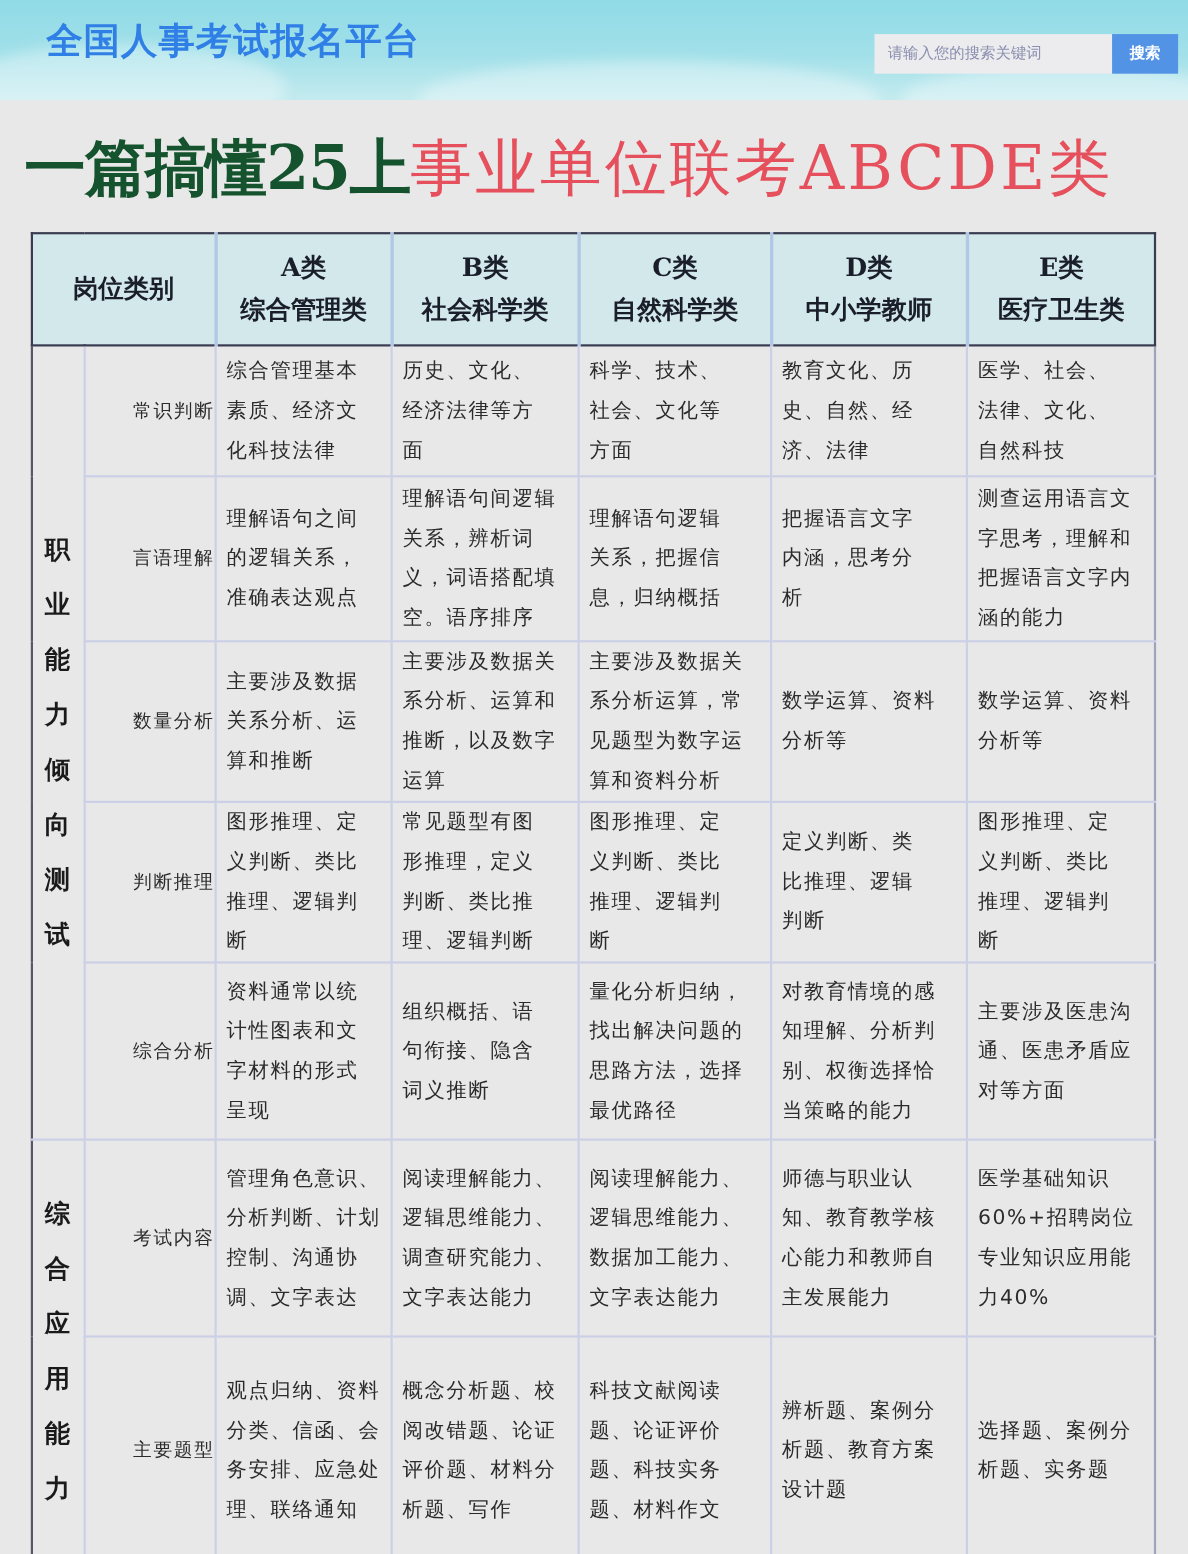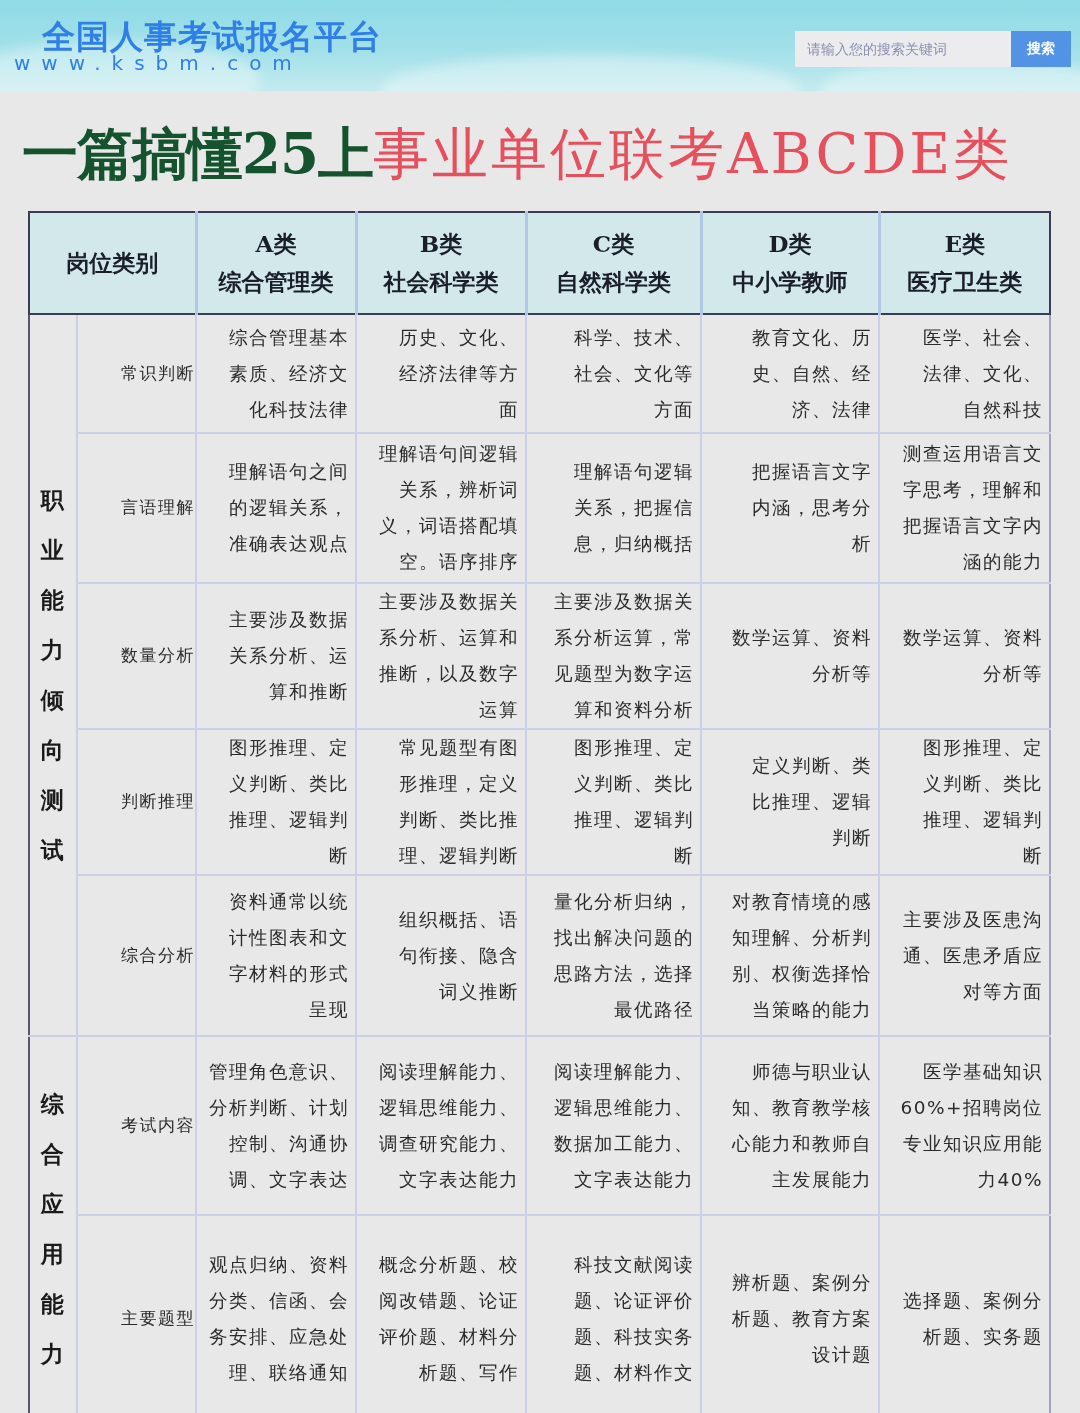--- a/index.html
+++ b/index.html
@@ -57,41 +57,40 @@
     font-family: "DejaVu Serif", serif; font-weight: bold; font-size: 23px;
     color: #1a1d2a; text-align: center; line-height: 38px;
     border-top: 2px solid #3a3d52; border-bottom: 2px solid #3a3d52;
     border-left: 3px solid #b2c6e6; border-right: 3px solid #b2c6e6;
   }
   th.first { border-left: 2px solid #3a3d52; }
   th.last { border-right: 2px solid #3a3d52; }
   td {
     border: 2px solid #ccd0e6; vertical-align: middle;
     font-size: 18.5px; color: #2b2b2b; line-height: 36px;
-    padding: 0 6px 0 9px; letter-spacing: 1.5px; text-align: right;
+    padding: 0 6px 0 9px; letter-spacing: 1.5px;
   }
   td.group {
     border-left: 2px solid #56586a;
     font-family: "DejaVu Serif", serif; font-weight: bold; font-size: 23px;
     color: #1a1a1a; text-align: center; line-height: 50px; padding: 0;
   }
   td.sub { text-align: right; padding: 0; font-size: 17px; font-family: Liberation Serif, serif; }
   td.last { border-right: 2px solid #9fa3bc; }
   .vchar { display: block; }
   .cell-line { display: block; white-space: nowrap; }
 </style>
 </head>
 <body>
 
 <div class="banner">
   <div class="cloud" style="left:-40px;top:40px;width:300px;height:80px;"></div>
   <div class="cloud" style="left:380px;top:55px;width:420px;height:70px;"></div>
   <div class="cloud" style="left:820px;top:60px;width:300px;height:60px;"></div>
   <div class="site-logo">全国人事考试报名平台</div>
-  <div class="site-url">www.ksbm.com</div>
   <input class="search-box" type="text" placeholder="请输入您的搜索关键词" style="">
   <button class="search-btn">搜索</button>
 </div>
 
 <div class="headline">
   <span class="dark">一篇搞懂25上</span><span class="red">事业单位联考ABCDE类</span>
 </div>
 
 <div class="table-wrap">
   <table id="main-table">

